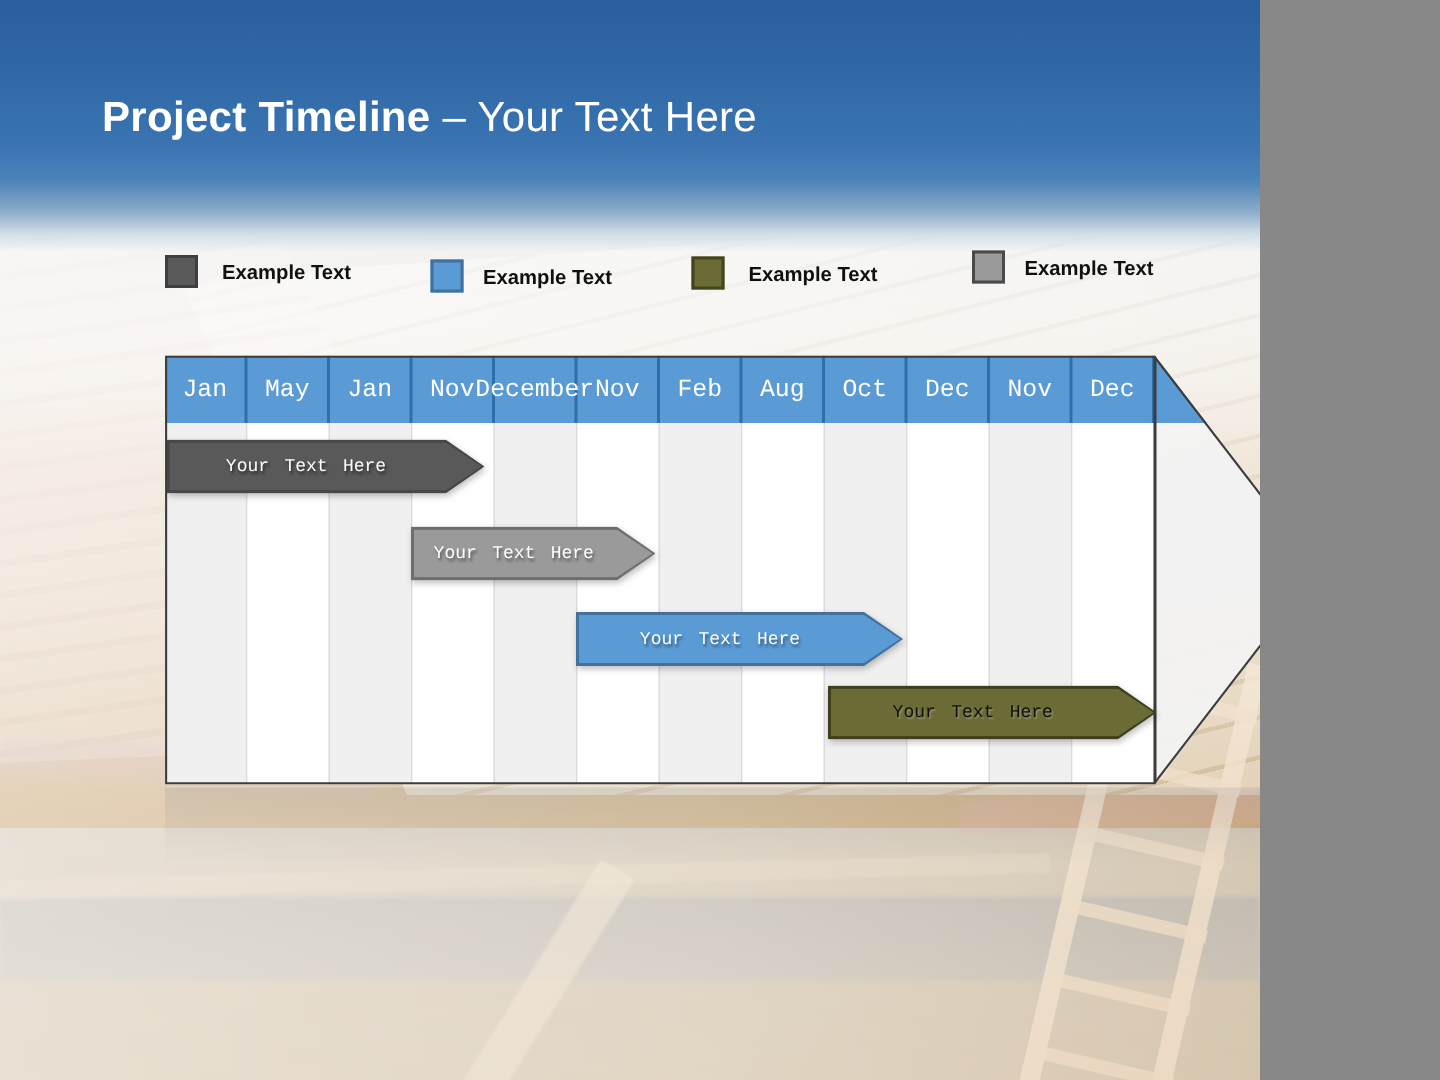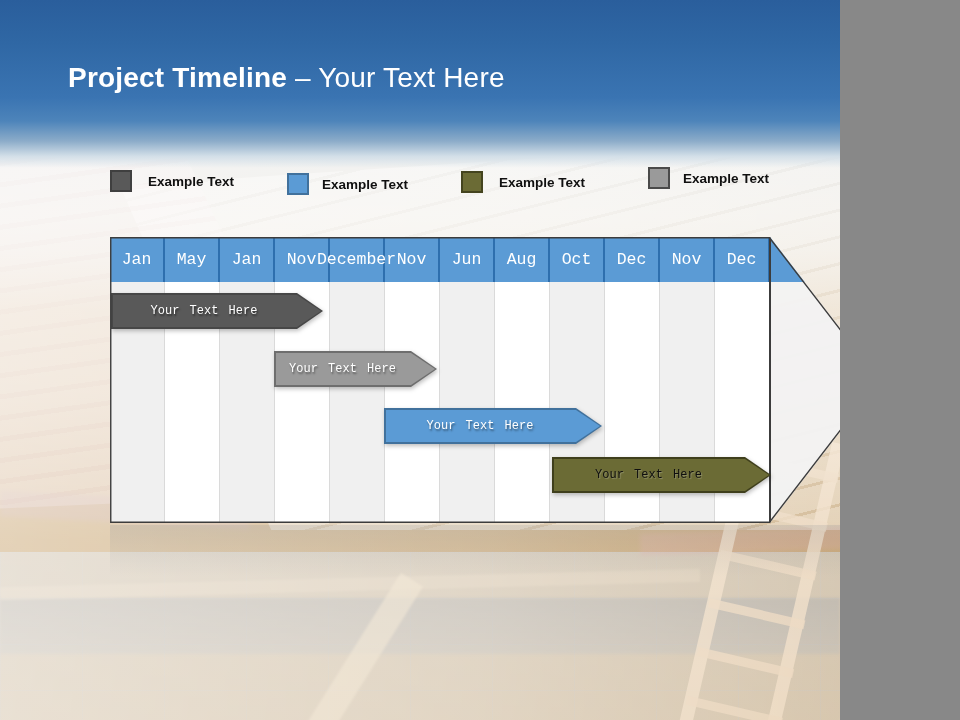--- a/index.html
+++ b/index.html
@@ -169,21 +169,21 @@
         <div class="col alt"></div>
         <div class="col"></div>
       </div>
       <div class="mhead">
         <div class="mcell">Jan</div>
         <div class="mcell">May</div>
         <div class="mcell">Jan</div>
         <div class="mcell">Nov</div>
         <div class="mcell">December</div>
         <div class="mcell">Nov</div>
-        <div class="mcell">Jun</div>
+        <div class="mcell">Feb</div>
         <div class="mcell">Aug</div>
         <div class="mcell">Oct</div>
         <div class="mcell">Dec</div>
         <div class="mcell">Nov</div>
         <div class="mcell">Dec</div>
       </div>
       <div class="edge-line"></div>
 
       <div class="bar bar1">
         <div class="shell"></div>

